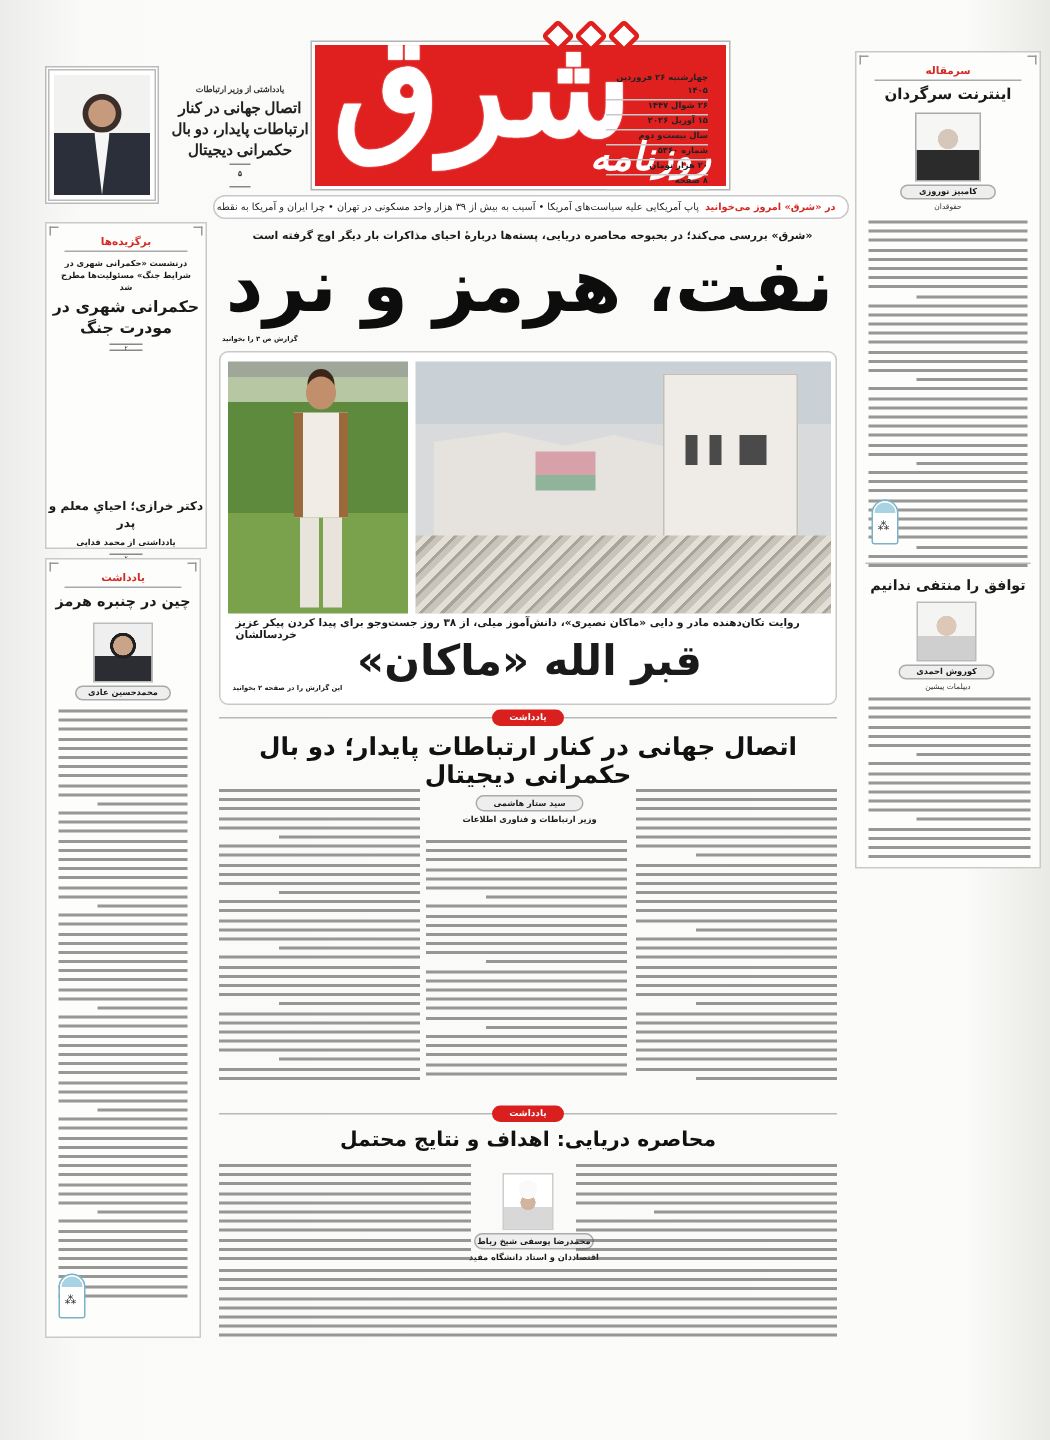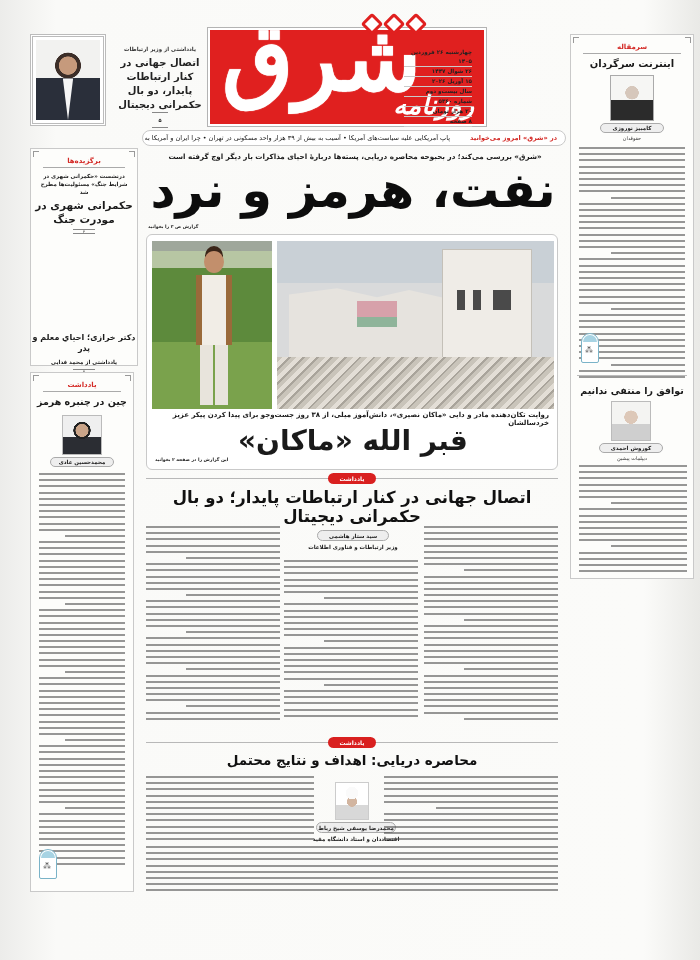--- a/index.html
+++ b/index.html
@@ -10,59 +10,59 @@
   
   .logo { position: absolute; left: 208px; top: 28px; width: 278px; height: 98px; background: #e0201f; border: 2px solid #fff; outline: 1px solid #b3b3b3; }
   .logo-word { position: absolute; left: 12px; top: -18px; font-family: "DejaVu Serif", serif; font-weight: bold; font-size: 92px; color: #fff; letter-spacing: -4px; line-height: 1; text-shadow: 0 0 1px #fff; }
   .logo-sub { position: absolute; right: 10px; bottom: 4px; font-family: "DejaVu Serif", serif; font-weight: bold; font-style: italic; font-size: 26px; color: #fff; }
   .logo-dots { position: absolute; right: 60px; top: -14px; display: flex; gap: 6px; }
   .logo-dots span { width: 16px; height: 16px; border: 3px solid #e0201f; background: #fff; transform: rotate(45deg); border-radius: 3px; }
 
   .dateblock { position: absolute; left: 404px; top: 48px; width: 68px; font-size: 5.6px; line-height: 9px; text-align: right; color: #222; font-weight: bold; }
   .dateblock div { border-bottom: 1px solid #c9c9c9; }
 
-  .promo { position: absolute; left: 30px; top: 34px; width: 178px; height: 94px; }
+  .promo { position: absolute; left: 30px; top: 44px; width: 178px; height: 94px; font-family: Liberation Serif, serif; }
   .promo-photo { position: absolute; left: 0; top: 0; width: 76px; height: 92px; border: 3px double #bbb; background: #fff; padding: 3px; }
   .photo-person { width: 100%; height: 100%; background: radial-gradient(circle at 50% 32%, #c69a7c 0 14%, #3c2e28 15% 20%, transparent 21%), linear-gradient(180deg, #f2f2f0 0 48%, #2a2f3a 48% 100%); position: relative; }
   .photo-person::after { content: ""; position: absolute; left: 42%; top: 48%; width: 16%; height: 52%; background: #f6f6f6; clip-path: polygon(0 0, 100% 0, 50% 100%); }
   .promo-kicker { position: absolute; left: 82px; top: 12px; width: 96px; text-align: center; font-size: 5.5px; font-weight: bold; color: #333; }
   .promo-title { position: absolute; left: 80px; top: 22px; width: 100px; text-align: center; font-size: 10px; font-weight: bold; line-height: 14px; color: #222; }
   .page-ref { display: inline-block; border-top: 1px solid #888; border-bottom: 1px solid #888; padding: 0 6px; font-size: 5px; }
 
   .editorial-box { position: absolute; right: 6px; top: 34px; width: 124px; height: 545px; border: 1px solid #c9c9c9; background: #fdfdfb; }
   .corner { position: absolute; width: 6px; height: 6px; border: 1px solid #999; }
   .section-label { color: #d42a26; font-size: 7px; text-align: center; font-weight: bold; }
   .rule-line { height: 1px; background: #aaa; margin: 2px 12px; position: relative; }
   .ed-title { text-align: center; font-size: 10px; font-weight: bold; margin-top: 4px; }
   .ed-photo { margin: 6px auto 0; width: 44px; height: 46px; border: 1px solid #aaa; background: radial-gradient(circle at 50% 38%, #d6c7bb 0 19%, transparent 20%), linear-gradient(180deg, #f6f6f4 0 55%, #2b2b2b 55% 100%); }
   .name-tag { margin: 2px auto 0; width: 64px; height: 10px; border: 1px solid #aaa; border-radius: 5px; background: #eee; font-size: 5.5px; font-weight: bold; text-align: center; line-height: 9px; }
   .role { text-align: center; font-size: 5px; margin-top: 2px; color: #333; }
   .body-lines { margin: 6px 8px 0; }
   .tline { height: 2px; background: #444; opacity: 0.55; margin-bottom: 4.2px; }
   .tline.s { width: 70%; margin-right: 0; }
 
   .headline-strip { position: absolute; left: 142px; top: 130px; width: 424px; height: 16px; border: 1px solid #c9c9c9; border-radius: 8px; font-size: 6.5px; line-height: 14px; padding: 0 8px; white-space: nowrap; overflow: hidden; background: #fff; }
-  .headline-strip .lead { color: #d42a26; font-weight: bold; margin-left: 20px; }
+  .headline-strip .lead { color: #d42a26; font-weight: bold; margin-left: 4px; }
 
   .supertitle { position: absolute; left: 150px; top: 152px; width: 410px; text-align: center; font-size: 7.2px; font-weight: bold; }
   .main-headline { position: absolute; left: 140px; top: 158px; width: 426px; text-align: center; font-size: 49px; font-weight: bold; letter-spacing: -1px; color: #0d0d0d; line-height: 66px; }
   .byline-small { position: absolute; left: 148px; top: 224px; font-size: 4.5px; font-weight: bold; }
 
   .photo-box { position: absolute; left: 146px; top: 234px; width: 412px; height: 236px; border: 1px solid #c9c9c9; border-radius: 6px; background: #fff; }
   .photo-child { position: absolute; left: 5px; top: 6px; width: 120px; height: 168px; background: linear-gradient(180deg, #9fa79b 0 6%, #b7c6a3 6% 16%, #5d8a3c 16% 60%, #7aa24c 60% 100%); overflow: hidden; }
   .child-head { position: absolute; left: 52px; top: 10px; width: 20px; height: 22px; border-radius: 50%; background: #c28f6c; box-shadow: 0 -6px 0 -1px #3a2518; }
   .child-body { position: absolute; left: 44px; top: 34px; width: 36px; height: 70px; background: #f1ede6; border-left: 6px solid #9a6a3a; border-right: 6px solid #9a6a3a; }
   .child-legs { position: absolute; left: 48px; top: 104px; width: 28px; height: 60px; background: linear-gradient(90deg, #e8e4dc 0 45%, transparent 45% 55%, #e8e4dc 55%); }
   .photo-ruin { position: absolute; left: 130px; top: 6px; width: 277px; height: 168px; background: linear-gradient(180deg, #c9d0d6 0 25%, #d9dadb 25%); overflow: hidden; }
   .ruin-bldg { position: absolute; left: 12px; top: 40px; width: 160px; height: 90px; background: #e6e3de; clip-path: polygon(0 15%, 30% 8%, 55% 18%, 75% 10%, 100% 20%, 100% 100%, 0 100%); }
   .ruin-bldg2 { position: absolute; left: 165px; top: 8px; width: 90px; height: 130px; background: #efece7; border: 1px solid #c4c0b8; }
   .win { position: absolute; width: 8px; height: 20px; background: #4a4a4a; }
   .ruin-pink { position: absolute; left: 80px; top: 60px; width: 40px; height: 26px; background: linear-gradient(180deg, #d7a1aa 0 60%, #8fb49a 60%); }
   .rubble { position: absolute; left: 0; bottom: 0; width: 100%; height: 52px; background: repeating-linear-gradient(135deg, #c9c4ba 0 4px, #e3ded6 4px 8px, #a9a49b 8px 10px); }
-  .photo-caption { position: absolute; left: 10px; top: 176px; width: 392px; text-align: right; font-size: 7px; font-weight: bold; }
+  .photo-caption { position: absolute; left: 10px; top: 176px; width: 392px; text-align: left; font-size: 7px; font-weight: bold; }
   .photo-headline { position: absolute; left: 10px; top: 184px; width: 392px; text-align: center; font-size: 28px; font-weight: bold; line-height: 44px; }
   .photo-credit { position: absolute; left: 8px; top: 222px; font-size: 4.5px; font-weight: bold; }
 
   .tag-pill { position: absolute; width: 48px; height: 11px; background: #d9201f; border-radius: 6px; color: #fff; font-size: 6px; font-weight: bold; text-align: center; line-height: 11px; }
   .divider { position: absolute; height: 1px; background: #b8b8b8; }
 
   .story-headline { position: absolute; text-align: center; font-weight: bold; color: #111; }
   .story-col { position: absolute; }
   .author-tag { position: absolute; width: 72px; height: 11px; border: 1px solid #aaa; border-radius: 6px; background: #eee; font-size: 5.5px; font-weight: bold; text-align: center; line-height: 10px; }
   .author-role { position: absolute; width: 96px; text-align: center; font-size: 5.5px; font-weight: bold; }

